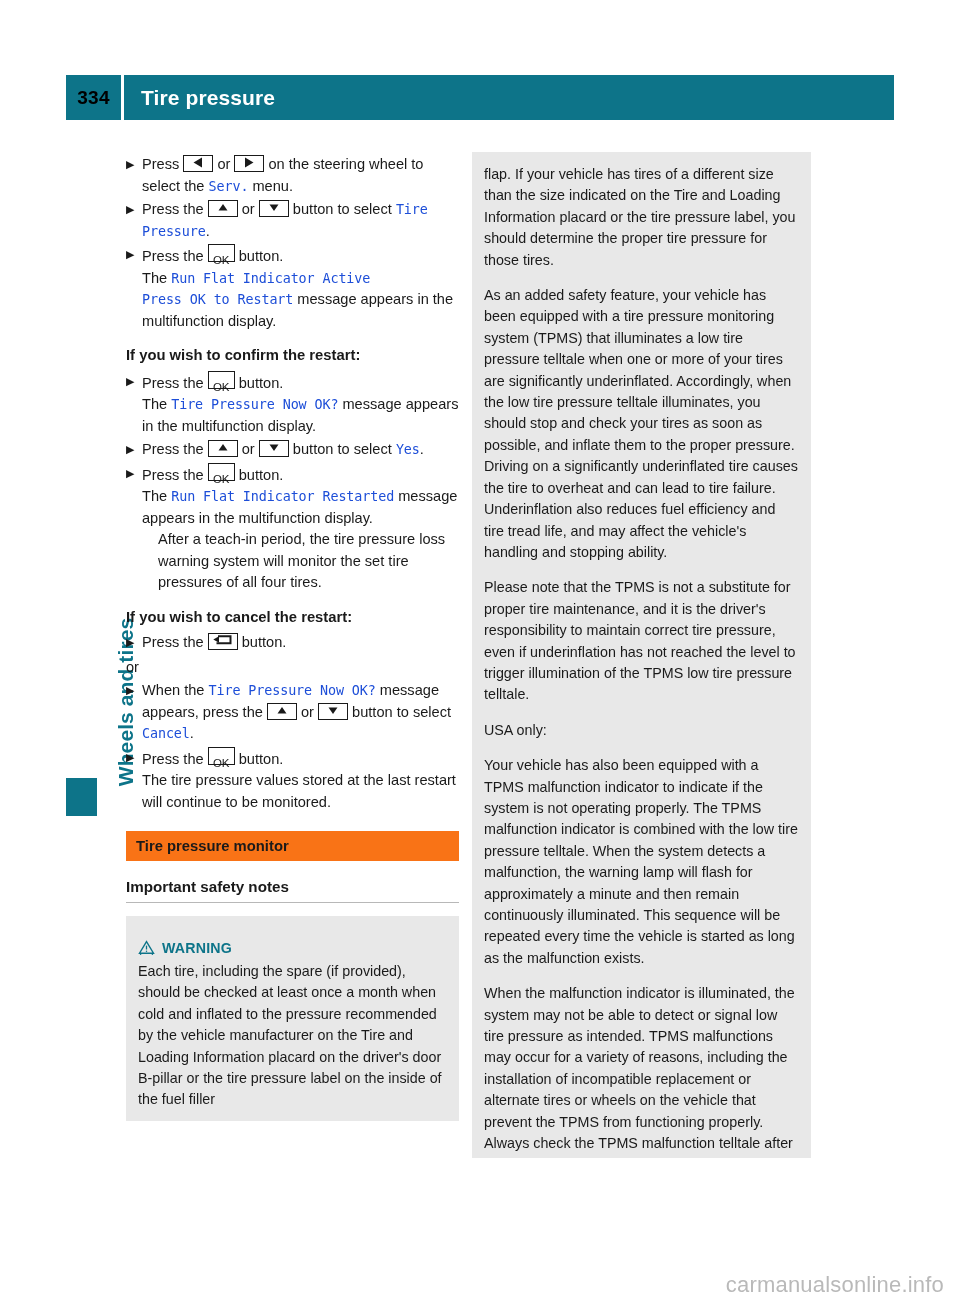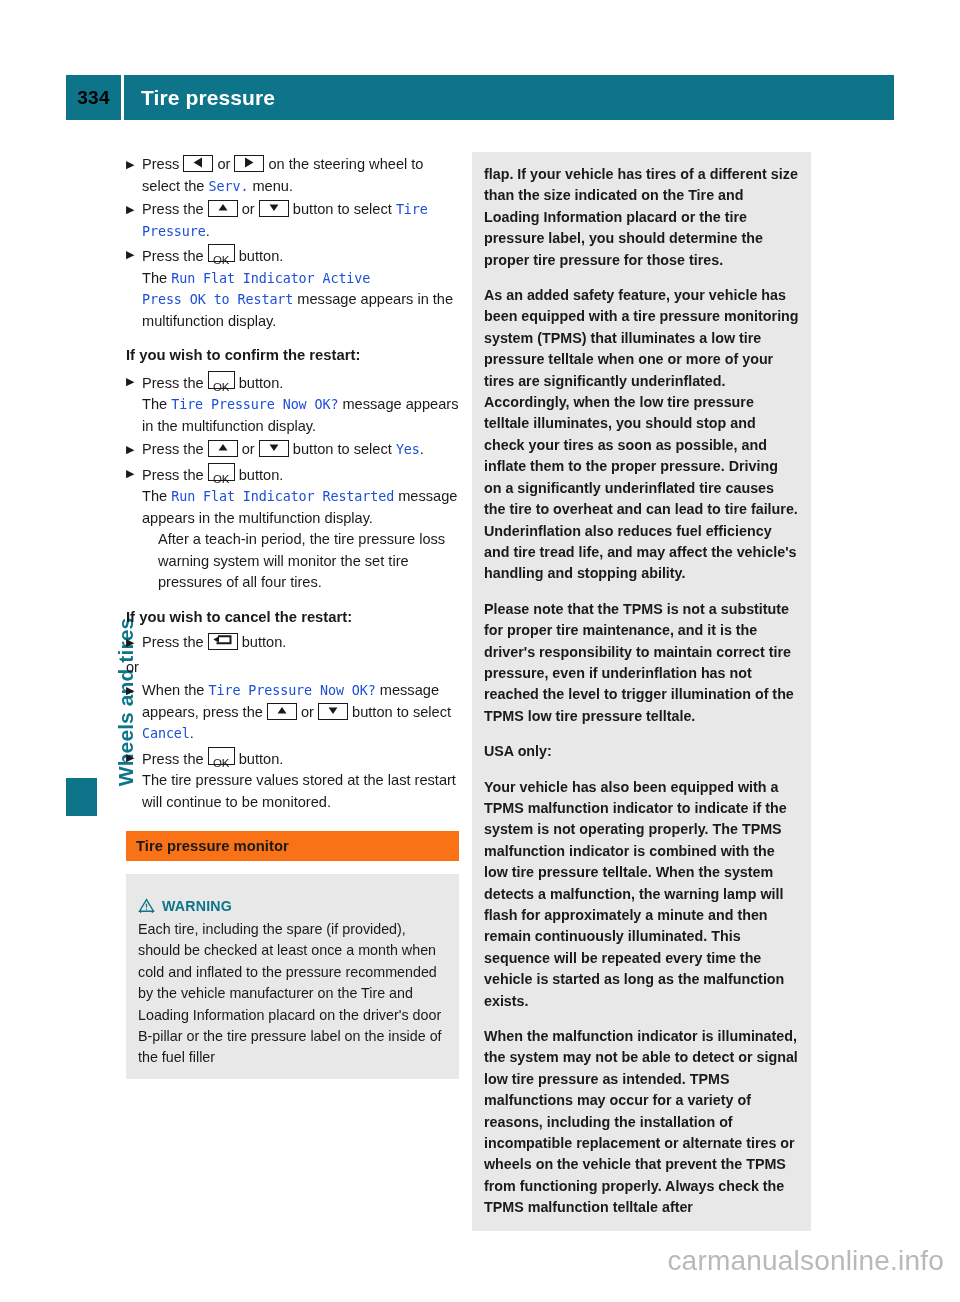--- a/index.html
+++ b/index.html
@@ -195,37 +195,36 @@
     margin-bottom: 5px;
   }
   .warn-title svg { display: block; }
   .warn-body p {
     margin: 0;
     font-size: 14.3px;
     line-height: 21.4px;
   }
   .warnbox-cont {
     background: #e8e8e8;
-    padding: 12px 12px 12px 12px;
-    font-weight: bold;
+    padding: 12px 12px 4px 12px;
   }
   .warnbox-cont p {
     margin: 0 0 14px 0;
     font-size: 14.3px;
     line-height: 21.4px;
   }
   .warnbox-cont p:last-child { margin-bottom: 0; }
 
   
   .watermark {
     position: absolute;
     right: 16px;
-    bottom: 25px;
+    bottom: 4px;
     color: #b9b9b9;
-    font-size: 28px;
+    font-size: 22px;
     letter-spacing: 0.2px;
     text-align: center;
   }
 </style>
 </head>
 <body>
 
 <div class="header">
   <div class="header-page-num">334</div>
   <div class="header-divider"></div>
@@ -317,20 +316,21 @@
   <div class="step">
     <div class="step-marker">▶</div>
     <div class="step-body">
       <span>Press the </span><span class="keybox ok">OK</span><span> button.</span><br>
       <span>The tire pressure values stored at the last restart will continue to be monitored.</span>
     </div>
   </div>
 
   <div class="section-bar">Tire pressure monitor</div>
 
+  <div class="subhead">Important safety notes</div>
 
   <div class="warnbox">
     <div class="warn-title">
       <span>
           <svg width="17" height="16" viewBox="0 0 17 16">
             <polygon points="8.5,1.6 15.5,13.2 1.5,13.2" fill="none" stroke="#0d7489" stroke-width="1.4"></polygon>
             <line x1="8.5" y1="5.6" x2="8.5" y2="9.5" stroke="#0d7489" stroke-width="1.3"></line>
             <circle cx="8.5" cy="11.2" r="0.75" fill="#0d7489"></circle>
             <line x1="2.6" y1="13.2" x2="2.6" y2="14.9" stroke="#0d7489" stroke-width="1.3"></line>
             <line x1="14.4" y1="13.2" x2="14.4" y2="14.9" stroke="#0d7489" stroke-width="1.3"></line>

